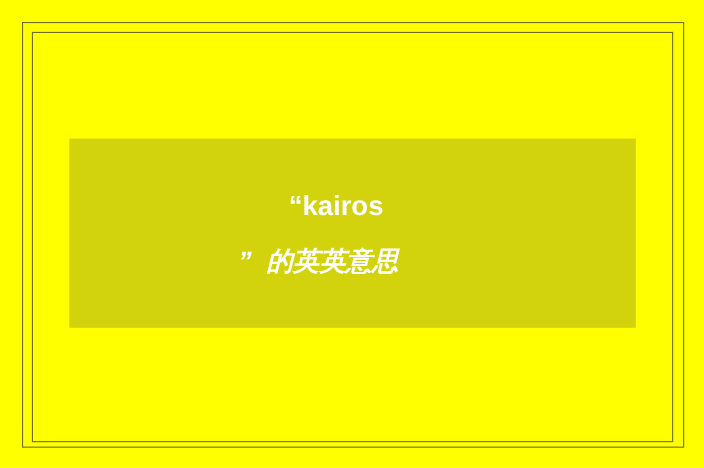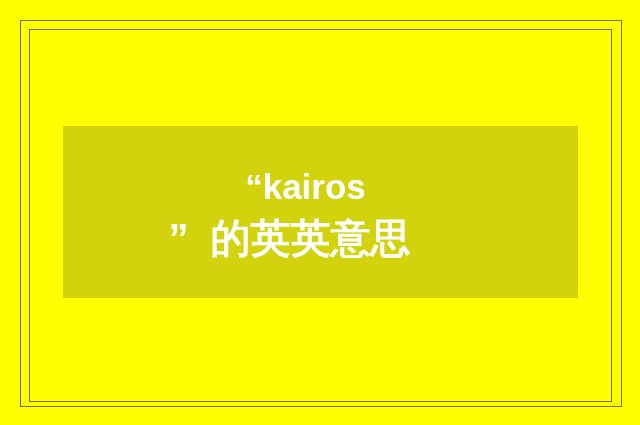--- a/index.html
+++ b/index.html
@@ -60,29 +60,30 @@
 
   .title-line {
     color: #ffffff;
     font-weight: bold;
     white-space: pre;
     text-align: center;
     letter-spacing: 0px;
   }
 
   #title-line-1 {
-    font-size: 35px;
+    font-size: 25px;
     line-height: 42px;
     margin: 0 0 10px -30px;
   }
 
   #title-line-2 {
-    font-size: 40px;
+    font-size: 24px;
     line-height: 40px;
     margin: 0 0 0 -62px;
+    font-style: italic;
   }
 </style>
 </head>
 <body>
 
 <div id="poster">
 
   <div id="frame-outer"></div>
   <div id="frame-inner"></div>
 

